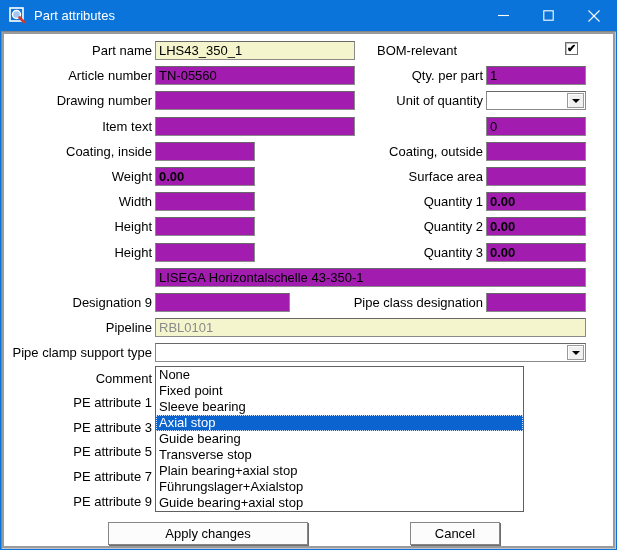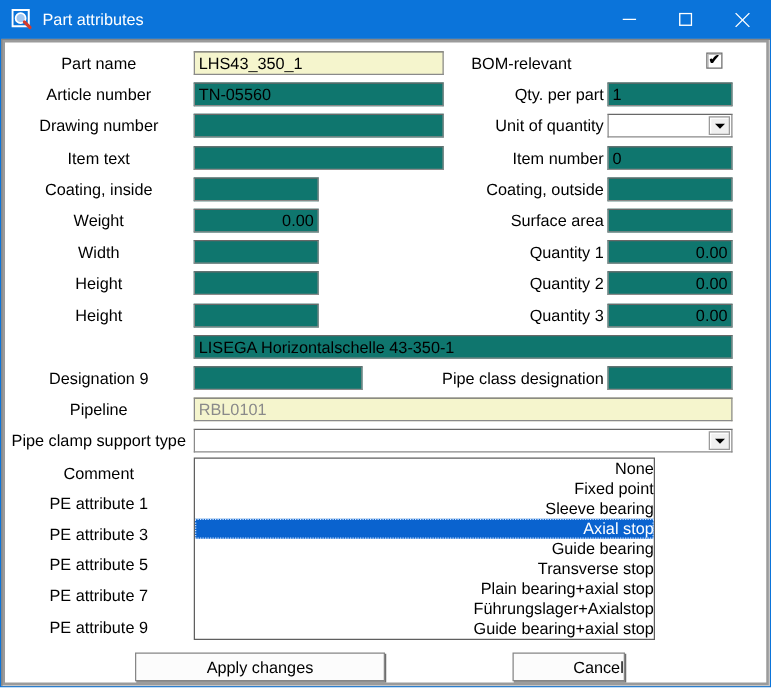--- a/index.html
+++ b/index.html
@@ -13,56 +13,56 @@
   .win-btn{position:absolute;top:0;width:45px;height:31px;display:flex;align-items:center;justify-content:center;cursor:default;}
   .win-btn.min{right:91px}.win-btn.max{right:46px}.win-btn.close{right:1px}
 
   
   .frame-gray{position:absolute;left:1px;right:1px;top:31px;bottom:1px;background:#9b9b9b;
     box-shadow:inset 1px 1px 0 #858585, inset -1px -1px 0 #c6c6c6;}
   .frame-white{position:absolute;left:4px;right:4px;top:34px;bottom:4px;background:#ffffff;}
 
   
   .lbl{position:absolute;height:19px;line-height:19px;white-space:nowrap;}
-  .lbl.lcol{left:6px;width:146px;text-align:center;}
+  .lbl.lcol{left:6px;width:146px;text-align:right;}
   .lbl.rcol{left:330px;width:153px;text-align:right;}
 
   
-  .field{position:absolute;height:19px;box-sizing:border-box;background:#0f766e;
+  .field{position:absolute;height:19px;box-sizing:border-box;background:#a21caf;
     border:1px solid #8a8a8a;border-top-color:#686868;padding:0 3px;margin:0;
     font-family:"Liberation Sans",sans-serif;font-size:13px;color:#000;outline:none;}
-  .field.num{text-align:right;}
+  .field.num{font-weight:bold;}
   .field.yellow{background:#f5f5cd;}
   .field.disabled{color:#8a8a8a;}
 
   
   .combo{position:absolute;height:19px;box-sizing:border-box;background:#fff;
     border:1px solid #8a8a8a;border-top-color:#686868;}
   .arrow-btn{position:absolute;right:1px;top:1px;bottom:1px;width:17px;background:#f0f0f0;
     border:1px solid #9a9a9a;box-sizing:border-box;box-shadow:inset 1px 1px 0 #ffffff;
     display:flex;align-items:center;justify-content:center;}
   .tri{width:0;height:0;border:4px solid transparent;border-top:4px solid #000;margin-top:4px;}
 
   
   .checkbox{position:absolute;left:565px;top:42px;width:13px;height:13px;box-sizing:border-box;
     background:#fff;border:1px solid #6d6d6d;box-shadow:inset 1px 1px 0 #bdbdbd;
     font-size:11px;line-height:11px;text-align:center;font-weight:bold;color:#000;}
 
   
   .list{position:absolute;left:155px;top:366px;width:369px;height:146px;box-sizing:border-box;
-    background:#fff;border:1px solid #5f5f5f;overflow:hidden;text-align:right;}
+    background:#fff;border:1px solid #5f5f5f;overflow:hidden;}
   .list-item{height:16px;line-height:16px;padding-left:3px;white-space:nowrap;font-size:13px;}
   .list-item.selected{background:#0a63cf;color:#fff;outline:1px dotted #cfe3ff;outline-offset:-1px;}
 
   
   .btn{position:absolute;top:522px;height:23px;box-sizing:border-box;background:#fcfcfc;
     border:1px solid #868686;box-shadow:1px 1px 0 #6e6e6e;text-align:center;line-height:21px;
     font-family:"Liberation Sans",sans-serif;font-size:13px;}
   .btn.apply{left:108px;width:200px;}
-  .btn.cancel{left:410px;width:90px;text-align:right;}
+  .btn.cancel{left:410px;width:90px;}
 </style>
 </head>
 <body>
 
 <div class="window">
 
   <div class="titlebar">
     <svg class="title-icon" viewBox="0 0 17 17">
       <rect x="1" y="1" width="13" height="13" fill="none" stroke="#ffffff" stroke-width="1.6"></rect>
       <circle cx="7.5" cy="7.5" r="4" fill="#bcd6f5" fill-opacity="0.85" stroke="#ffffff" stroke-width="1.4"></circle>
@@ -125,21 +125,20 @@
   <div class="lbl rcol" style="top:66px">Qty. per part</div>
   <input class="field" style="top: 66px; left: 486px; width: 100px;" readonly="" value="1">
 
   <div class="lbl rcol" style="top:91px">Unit of quantity</div>
   <div class="combo" style="top:91px;left:486px;width:100px">
     <div class="arrow-btn">
       <div class="tri"></div>
     </div>
   </div>
 
-  <div class="lbl rcol" style="top:117px">Item number</div>
   <input class="field" style="top: 117px; left: 486px; width: 100px;" readonly="" value="0">
 
   <div class="lbl rcol" style="top:142px">Coating, outside</div>
   <input class="field" style="top: 142px; left: 486px; width: 100px;" readonly="" value="">
 
   <div class="lbl rcol" style="top:167px">Surface area</div>
   <input class="field" style="top: 167px; left: 486px; width: 100px;" readonly="" value="">
 
   <div class="lbl rcol" style="top:192px">Quantity 1</div>
   <input class="field num" style="top: 192px; left: 486px; width: 100px;" readonly="" value="0.00">

